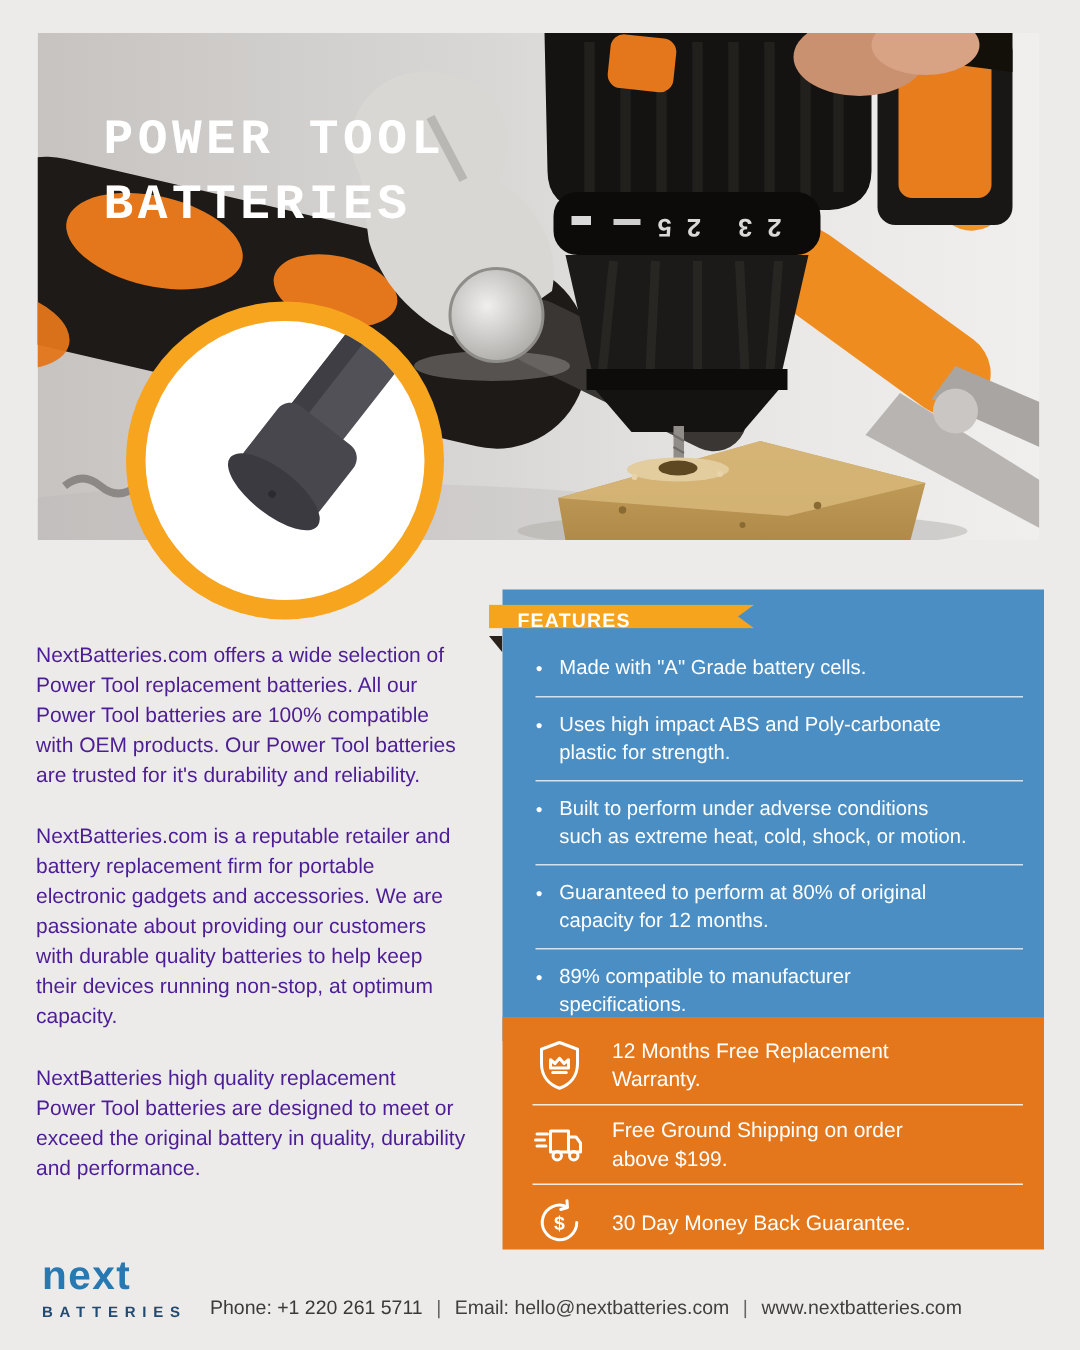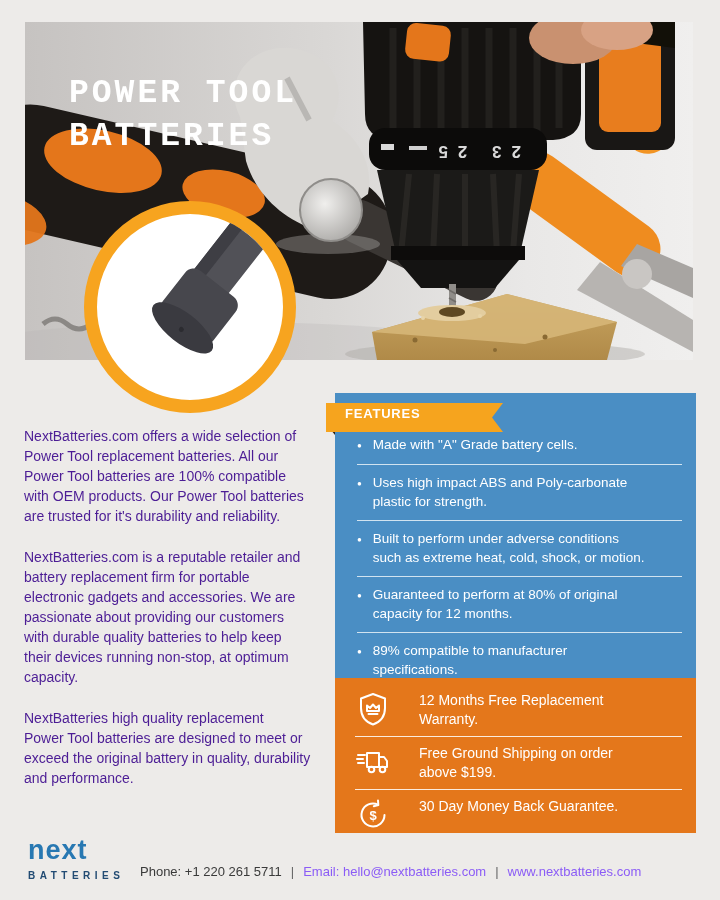--- a/index.html
+++ b/index.html
@@ -28,21 +28,21 @@
     position:absolute;left:24px;top:426px;width:330px;
     color:#4c1d95;font-size:14px;line-height:20px;
   }
   .intro p{margin:0 0 21px;white-space:pre-line;}
   
   .features{
     position:absolute;left:335px;top:393px;width:361px;min-height:267px;
     background:#4A8EC4;
   }
   .ribbon{
-    position:absolute;left:-9px;top:10px;height:29px;width:177px;
+    position:absolute;left:-9px;top:10px;height:16px;width:177px;
     background:#F6A41E;color:#fff;font-size:13px;font-weight:bold;
     letter-spacing:.8px;line-height:21px;padding-left:19px;box-sizing:border-box;
     clip-path:polygon(0 0,100% 0,calc(100% - 11px) 50%,100% 100%,0 100%);
     z-index:2;
   }
   .ribbon-fold{
     position:absolute;left:-9px;top:31px;width:9px;height:11px;
     background:#2A211A;
     clip-path:polygon(0 0,100% 0,100% 100%);
   }
@@ -54,35 +54,35 @@
   }
   .features li:last-child{border-bottom:none;}
   .features .blt{font-size:8px;line-height:19px;margin-top:1px;}
   .features .ftxt{white-space:pre-line;}
   
   .benefits{
     position:absolute;left:335px;top:678px;width:361px;height:155px;
     background:#E4771B;box-sizing:border-box;padding-top:6px;
   }
   .benefits .row{
-    display:flex;align-items:flex-start;gap:28px;margin:0 14px 0 20px;
+    display:flex;align-items:center;gap:17px;margin:0 14px 0 20px;
     padding:7px 0;border-bottom:1px solid rgba(255,255,255,.85);
   }
   .benefits .row:last-child{border-bottom:none;}
   .benefits .bicon{flex:0 0 36px;height:36px;}
   .benefits .btxt{color:#fff;font-size:14px;line-height:19px;white-space:pre-line;}
   
   .logo{position:absolute;left:28px;top:832px;}
   .logo-next{font-size:27px;line-height:36px;font-weight:bold;color:#2878B2;letter-spacing:1px;}
   .logo-sub{font-size:10px;letter-spacing:4.5px;color:#224B73;font-weight:bold;margin-top:2px;}
   .contact{
     position:absolute;left:140px;top:864px;font-size:13px;color:#3A3A3A;
   }
   .contact .sep{color:#666;margin:0 9px;}
-  .contact a{color:#8b5cf6;text-decoration:none;}
+  .contact a{color:#404040;text-decoration:none;}
 </style>
 </head>
 <body>
 
 <div class="hero">
   <svg viewBox="0 0 668 338" width="668" height="338">
     <defs>
       <linearGradient id="bgGrad" x1="0" y1="0" x2="1" y2="0">
         <stop offset="0" stop-color="#C6C3C1"></stop>
         <stop offset="0.45" stop-color="#D9D7D5"></stop>

